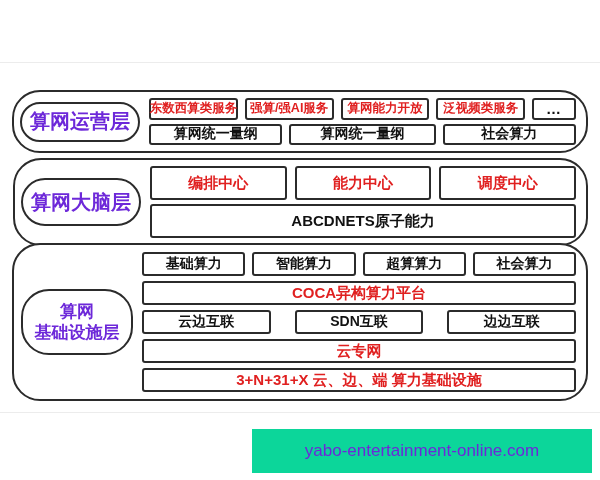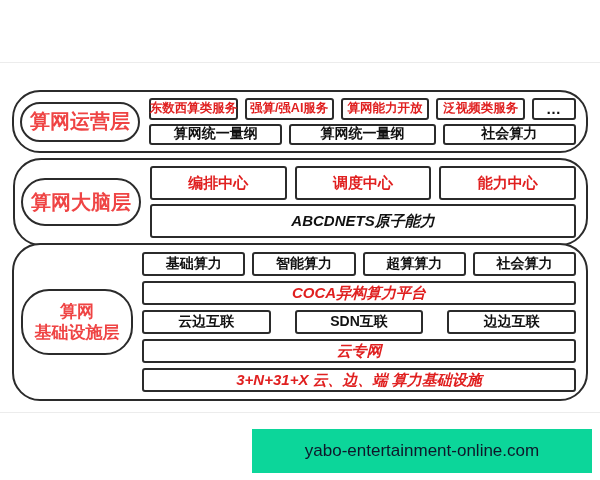--- a/index.html
+++ b/index.html
@@ -34,21 +34,21 @@
   }
   #layer-operation { left: 12px; top: 90px;  width: 576px; height: 63px; }
   #layer-brain     { left: 13px; top: 158px; width: 575px; height: 88px; }
   #layer-infra     { left: 12px; top: 243px; width: 576px; height: 158px; padding: 7px 10px 7px 7px; }
 
   .pill {
     box-sizing: border-box;
     border: 2.5px solid #2b2b2b;
     border-radius: 999px;
     background: #ffffff;
-    color: #ef4444;
+    color: #6d28d9;
     font-weight: bold;
     display: flex;
     align-items: center;
     justify-content: center;
     text-align: left;
     flex: 0 0 auto;
   }
   #layer-operation .pill { width: 120px; height: 40px; font-size: 20px; }
   #layer-brain     .pill { width: 120px; height: 48px; font-size: 20px; }
   #layer-infra     .pill { width: 112px; height: 66px; border-radius: 28px;
@@ -77,35 +77,35 @@
     font-size: 14px;
     display: flex;
     align-items: center;
     justify-content: center;
     text-align: center;
     flex: 1 1 0;
     min-width: 0;
     white-space: nowrap;
   }
   .box.red { color: #e02020; }
-  .box.full { flex: 1 1 auto; font-style: italic; }
+  .box.full { flex: 1 1 auto; }
   .row-services .box { font-size: 12.5px; }
   .row-services .box.dots { flex: 0 0 44px; font-size: 15px; letter-spacing: 1px; }
   .row-centers .box { font-size: 15px; }
   .box-atomic { font-size: 15px; }
   .box-platform, .box-cloudnet, .box-foundation { font-size: 15px; }
 
   .watermark {
     position: absolute;
     left: 252px;
     top: 429px;
     width: 340px;
     height: 44px;
     background: #0cd69a;
-    color: #0f172a;
+    color: #6d28d9;
     font-size: 17px;
     display: flex;
     align-items: center;
     justify-content: center;
     white-space: nowrap;
   }
 </style>
 </head>
 <body>
 
@@ -130,22 +130,22 @@
         <div class="box">社会算力</div>
       </div>
     </div>
   </div>
 
   <div class="layer" id="layer-brain">
     <div class="pill">算网大脑层</div>
     <div class="content">
       <div class="row row-centers" style="gap:8px">
         <div class="box red">编排中心</div>
+        <div class="box red">能力中心</div>
         <div class="box red">调度中心</div>
-        <div class="box red">能力中心</div>
       </div>
       <div class="row">
         <div class="box full box-atomic">ABCDNETS原子能力</div>
       </div>
     </div>
   </div>
 
   <div class="layer" id="layer-infra">
     <div class="pill">
       <span>算网</span>

